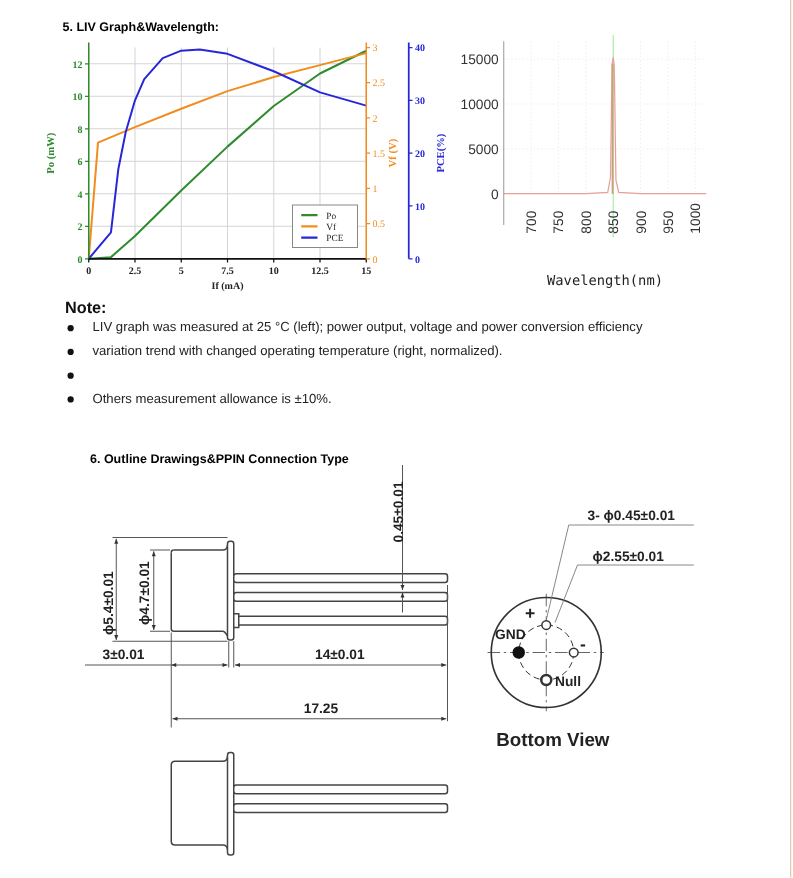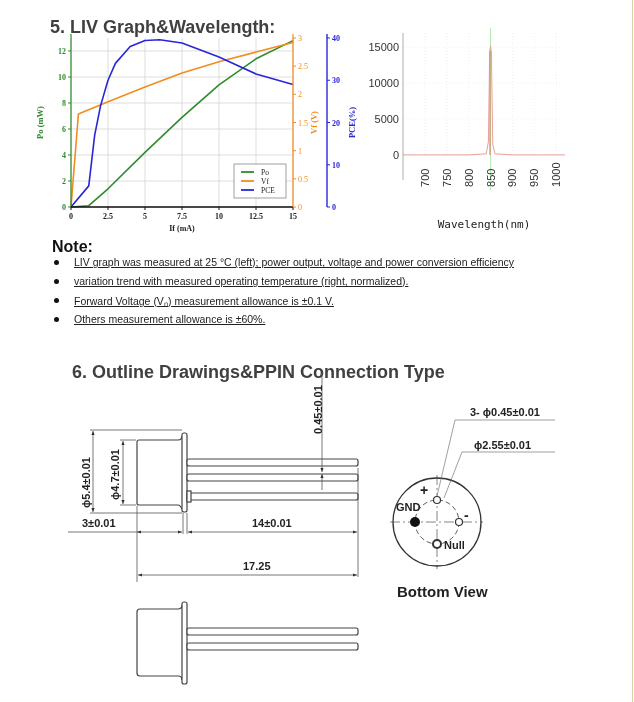--- a/index.html
+++ b/index.html
@@ -1,29 +1,29 @@
 <!DOCTYPE html>
 <html><head>
 <meta charset="utf-8">
 <style>
   html, body { margin:0; padding:0; }
   body { width:634px; height:702px; background:#ffffff; position:relative; overflow:hidden;
          font-family:"Liberation Sans", sans-serif; color:#111; }
   .right-rule { position:absolute; left:632px; top:0; width:1px; height:702px; background:#d8cfa8; }
-  .sec-title { position:absolute; font-weight:bold; font-size:18px; color:#404040; }
+  .sec-title { position:absolute; font-weight:bold; font-size:10px; color:#000000; }
   #sec5 { left:50px; top:17px; }
   #sec6 { left:52px; top:362px;margin-left:20px; }
   svg text { font-family:"Liberation Serif", serif; }
   #liv { position:absolute; left:0; top:28px; }
   #spec { position:absolute; left:355px; top:28px; }
-  .note-title { position:absolute; left:52px; top:238px; font-weight:bold; font-size:16px; }
+  .note-title { position:absolute; left:52px; top:238px; font-weight:bold; font-size:13px; }
   .notes { position:absolute; left:0; top:256px; width:634px; margin:0; padding:0; list-style:none; }
   .notes li { position:relative; height:19px; font-size:10.5px; color:#222; }
   .notes li .bullet { position:absolute; left:54px; top:4px; width:5px; height:5px; border-radius:50%; background:#111; }
-  .notes li .txt { position:absolute; left:74px; top:0; white-space:nowrap;text-decoration:underline; }
+  .notes li .txt { position:absolute; left:74px; top:0; white-space:nowrap; }
   #drawing { position:absolute; left:0; top:372px; }
   .dim { font-family:"Liberation Sans", sans-serif; font-weight:bold; font-size:11px; fill:#222; }
   .bv { font-family:"Liberation Sans", sans-serif; font-weight:bold; font-size:15px; fill:#222; }
 </style>
 </head>
 <body>
 
 <div class="right-rule"></div>
 
 <div id="sec5" class="sec-title">5.  LIV Graph&amp;Wavelength:</div>
@@ -160,29 +160,28 @@
 </svg>
 
 <div class="note-title">Note:</div>
 <ul class="notes">
   <li>
       <span class="bullet"></span>
       <span class="txt">LIV graph was measured at 25 °C (left); power output, voltage and power conversion efficiency</span>
     </li>
   <li>
       <span class="bullet"></span>
-      <span class="txt">variation trend with measured operating temperature (right, normalized).</span>
-    </li>
-  <li>
-      <span class="bullet"></span>
-      <span class="txt">Forward Voltage (Vₙ) measurement allowance is ±0.1 V.</span>
-    </li>
-  <li>
-      <span class="bullet"></span>
-      <span class="txt">Others measurement allowance is ±60%.</span>
+      <span class="txt">variation trend with changed operating temperature (right, normalized).</span>
+    </li>
+  <li>
+      <span class="bullet"></span>
+    </li>
+  <li>
+      <span class="bullet"></span>
+      <span class="txt">Others measurement allowance is ±10%.</span>
     </li>
 </ul>
 
 <div id="sec6" class="sec-title">6.  Outline Drawings&amp;PPIN Connection Type</div>
 
 <svg id="drawing" width="634" height="330">
   <defs>
     <marker id="arr" viewBox="0 0 10 10" refX="10" refY="5" markerWidth="7" markerHeight="5" orient="auto-start-reverse">
       <path d="M0,1 L10,5 L0,9 z" fill="#333"></path>
     </marker>

